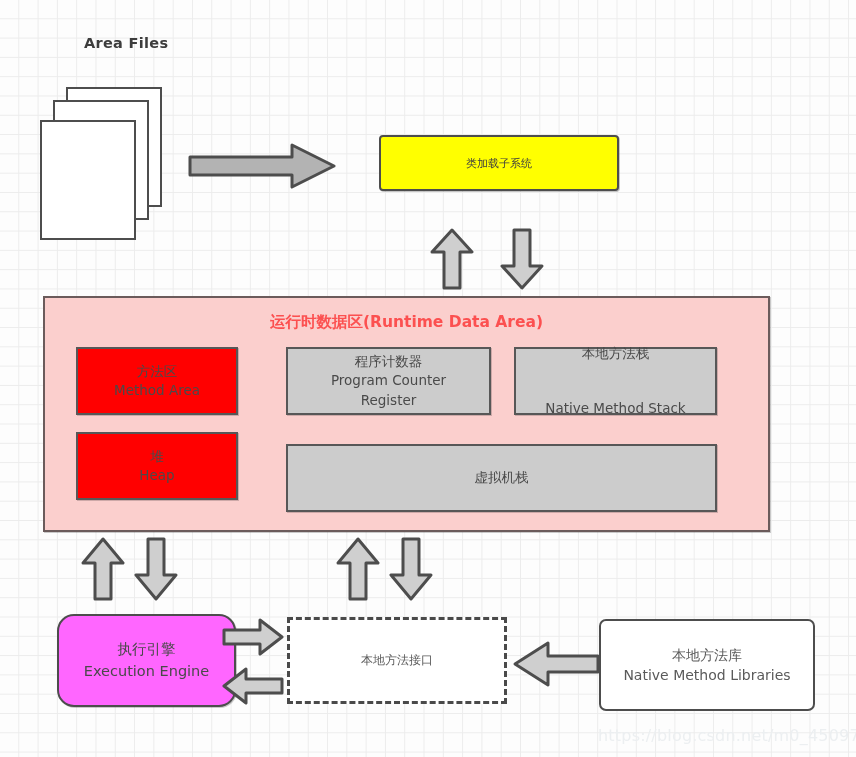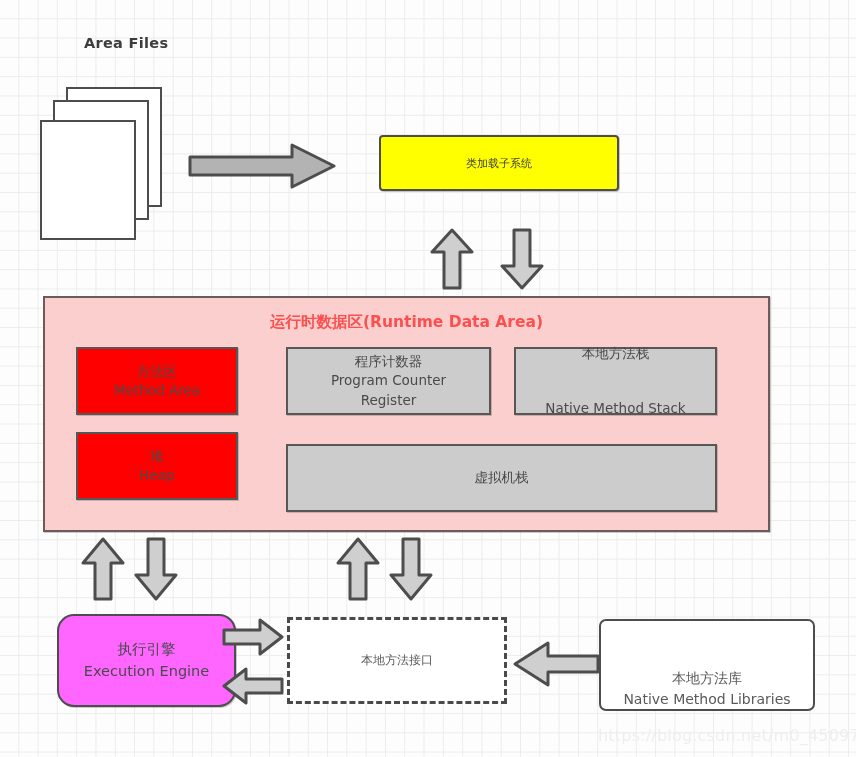--- a/index.html
+++ b/index.html
@@ -141,21 +141,21 @@
   #native-method-libraries-box {
     left: 599px; top: 619px;
     width: 216px; height: 92px;
     background: #ffffff;
     border: 2px solid #4d4d4d;
     border-radius: 7px;
     box-sizing: border-box;
     display: flex;
     flex-direction: column;
     align-items: center;
-    justify-content: flex-end;
+    justify-content: center;
     text-align: center;
     color: #5a5a5a;
     font-size: 14px;
     line-height: 1.45;
   }
 
   .cn { display: block; }
   .en { display: block; }
 
   

